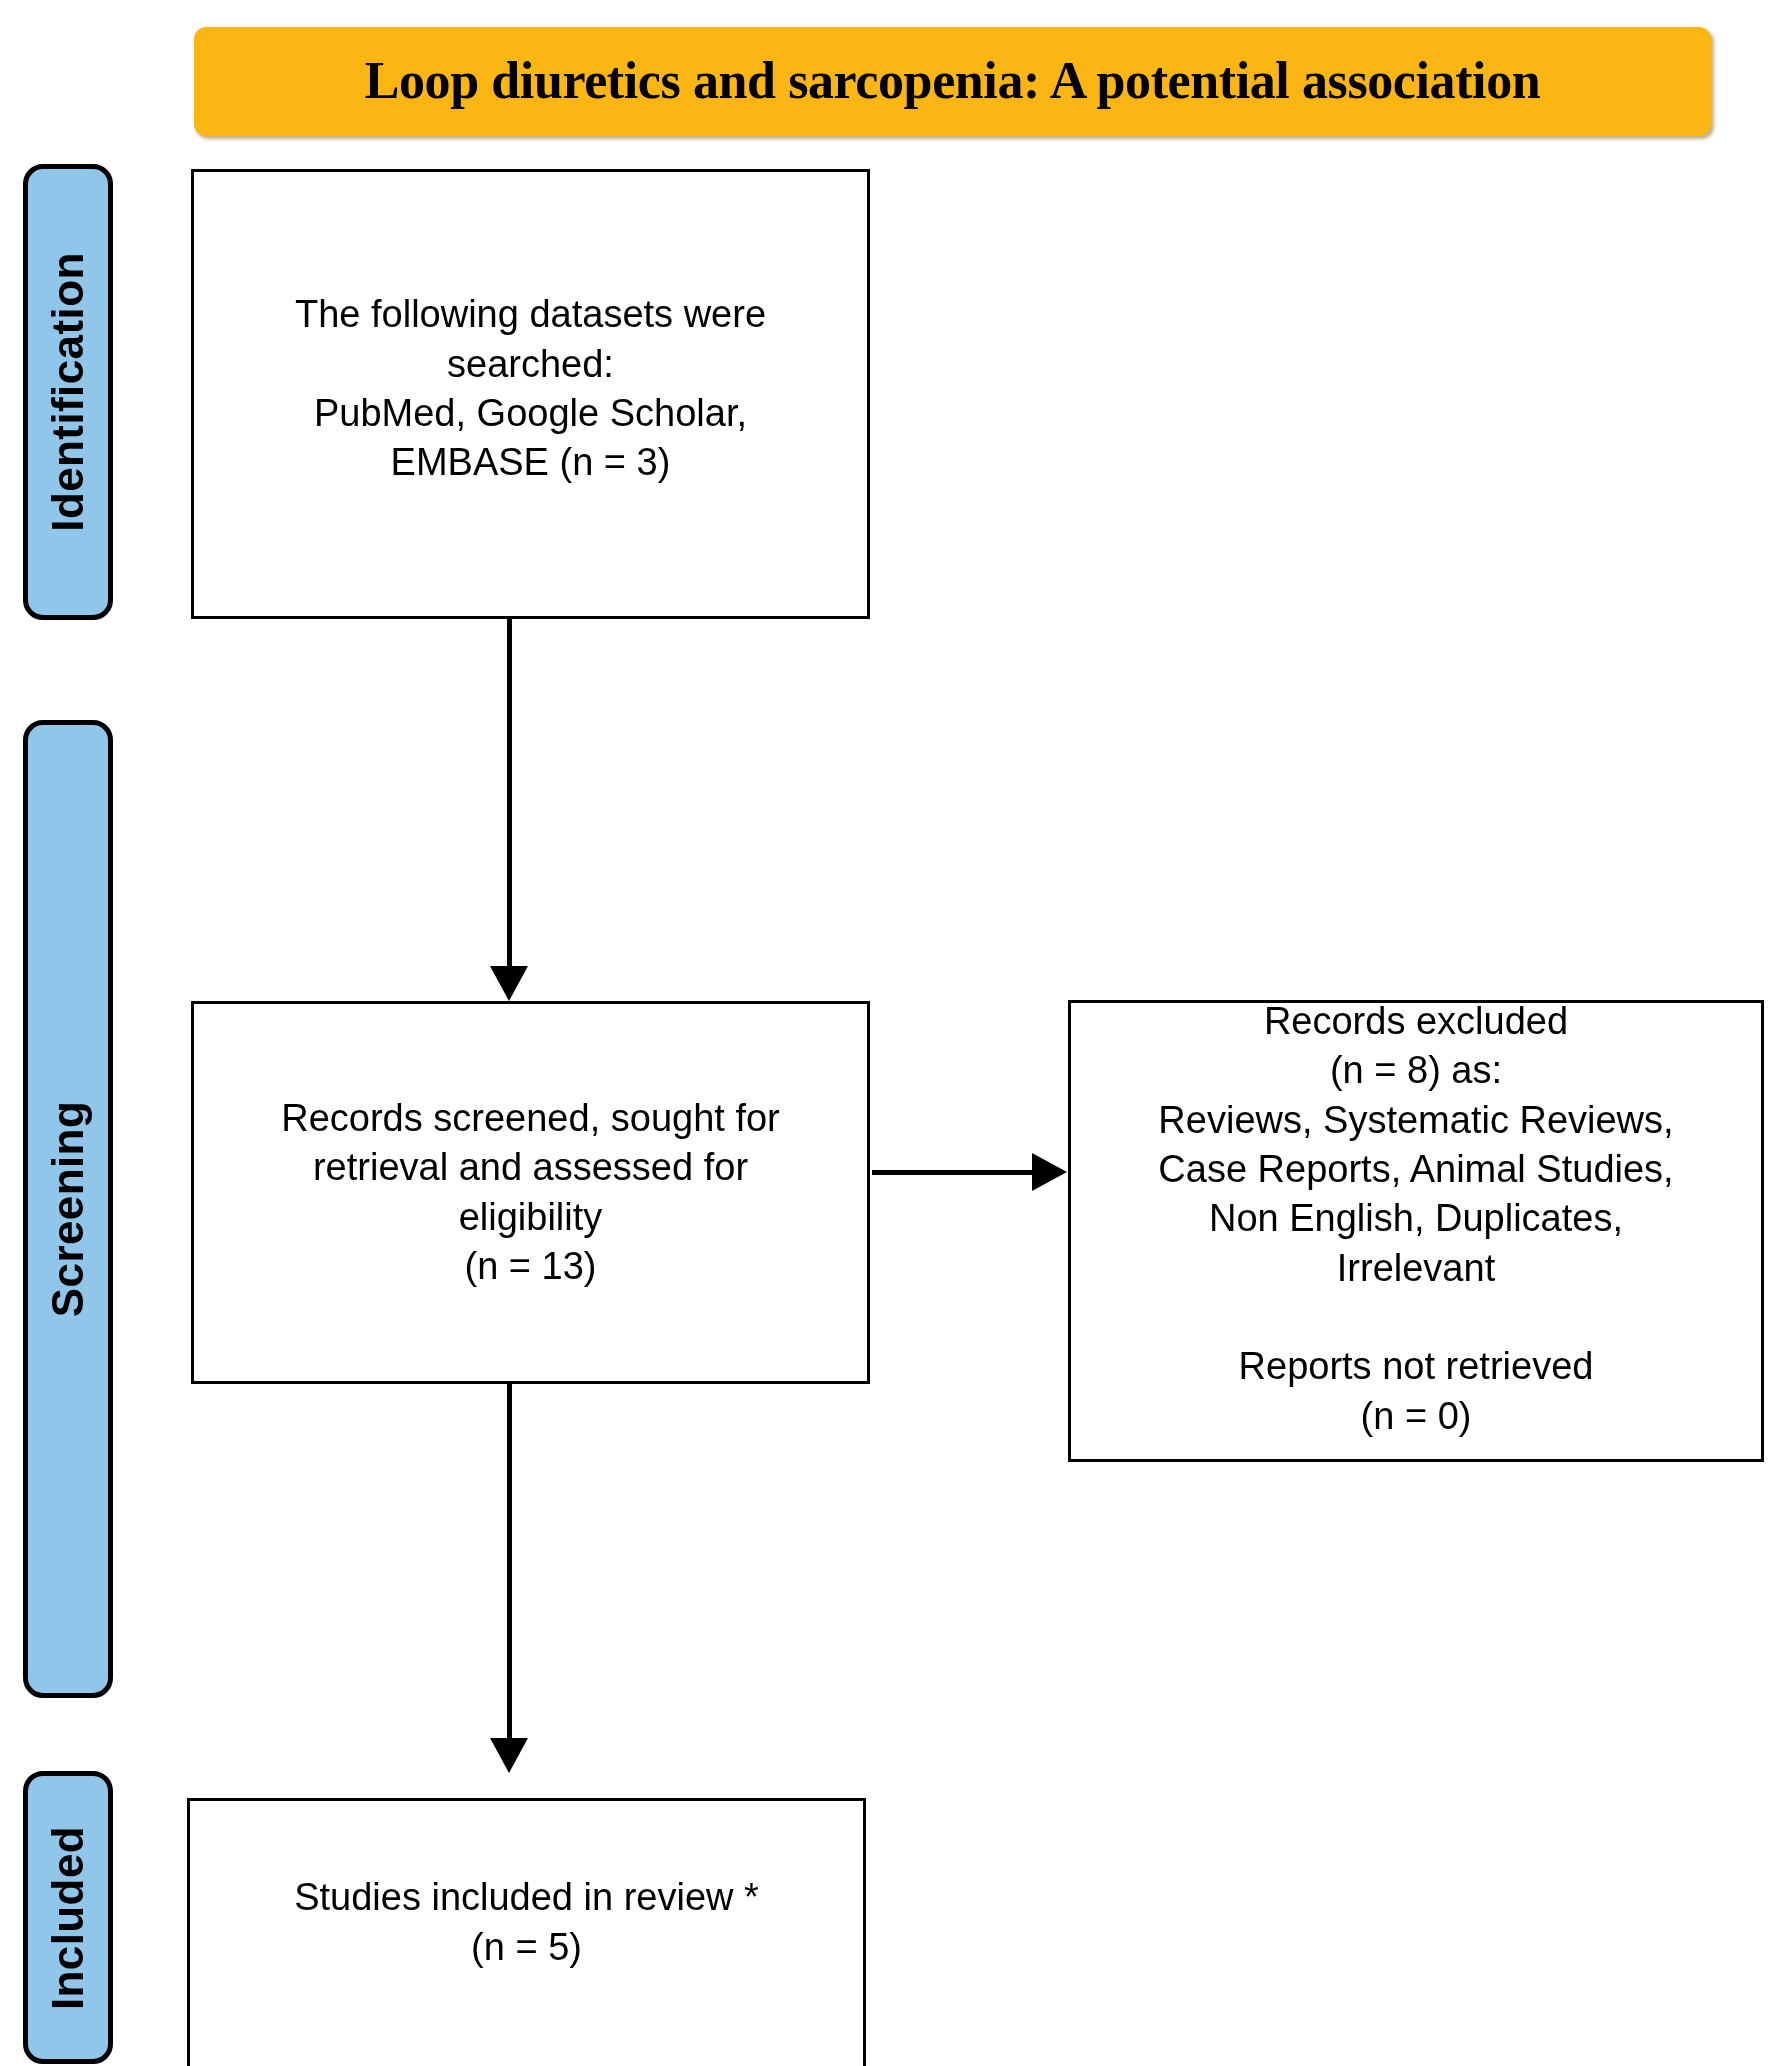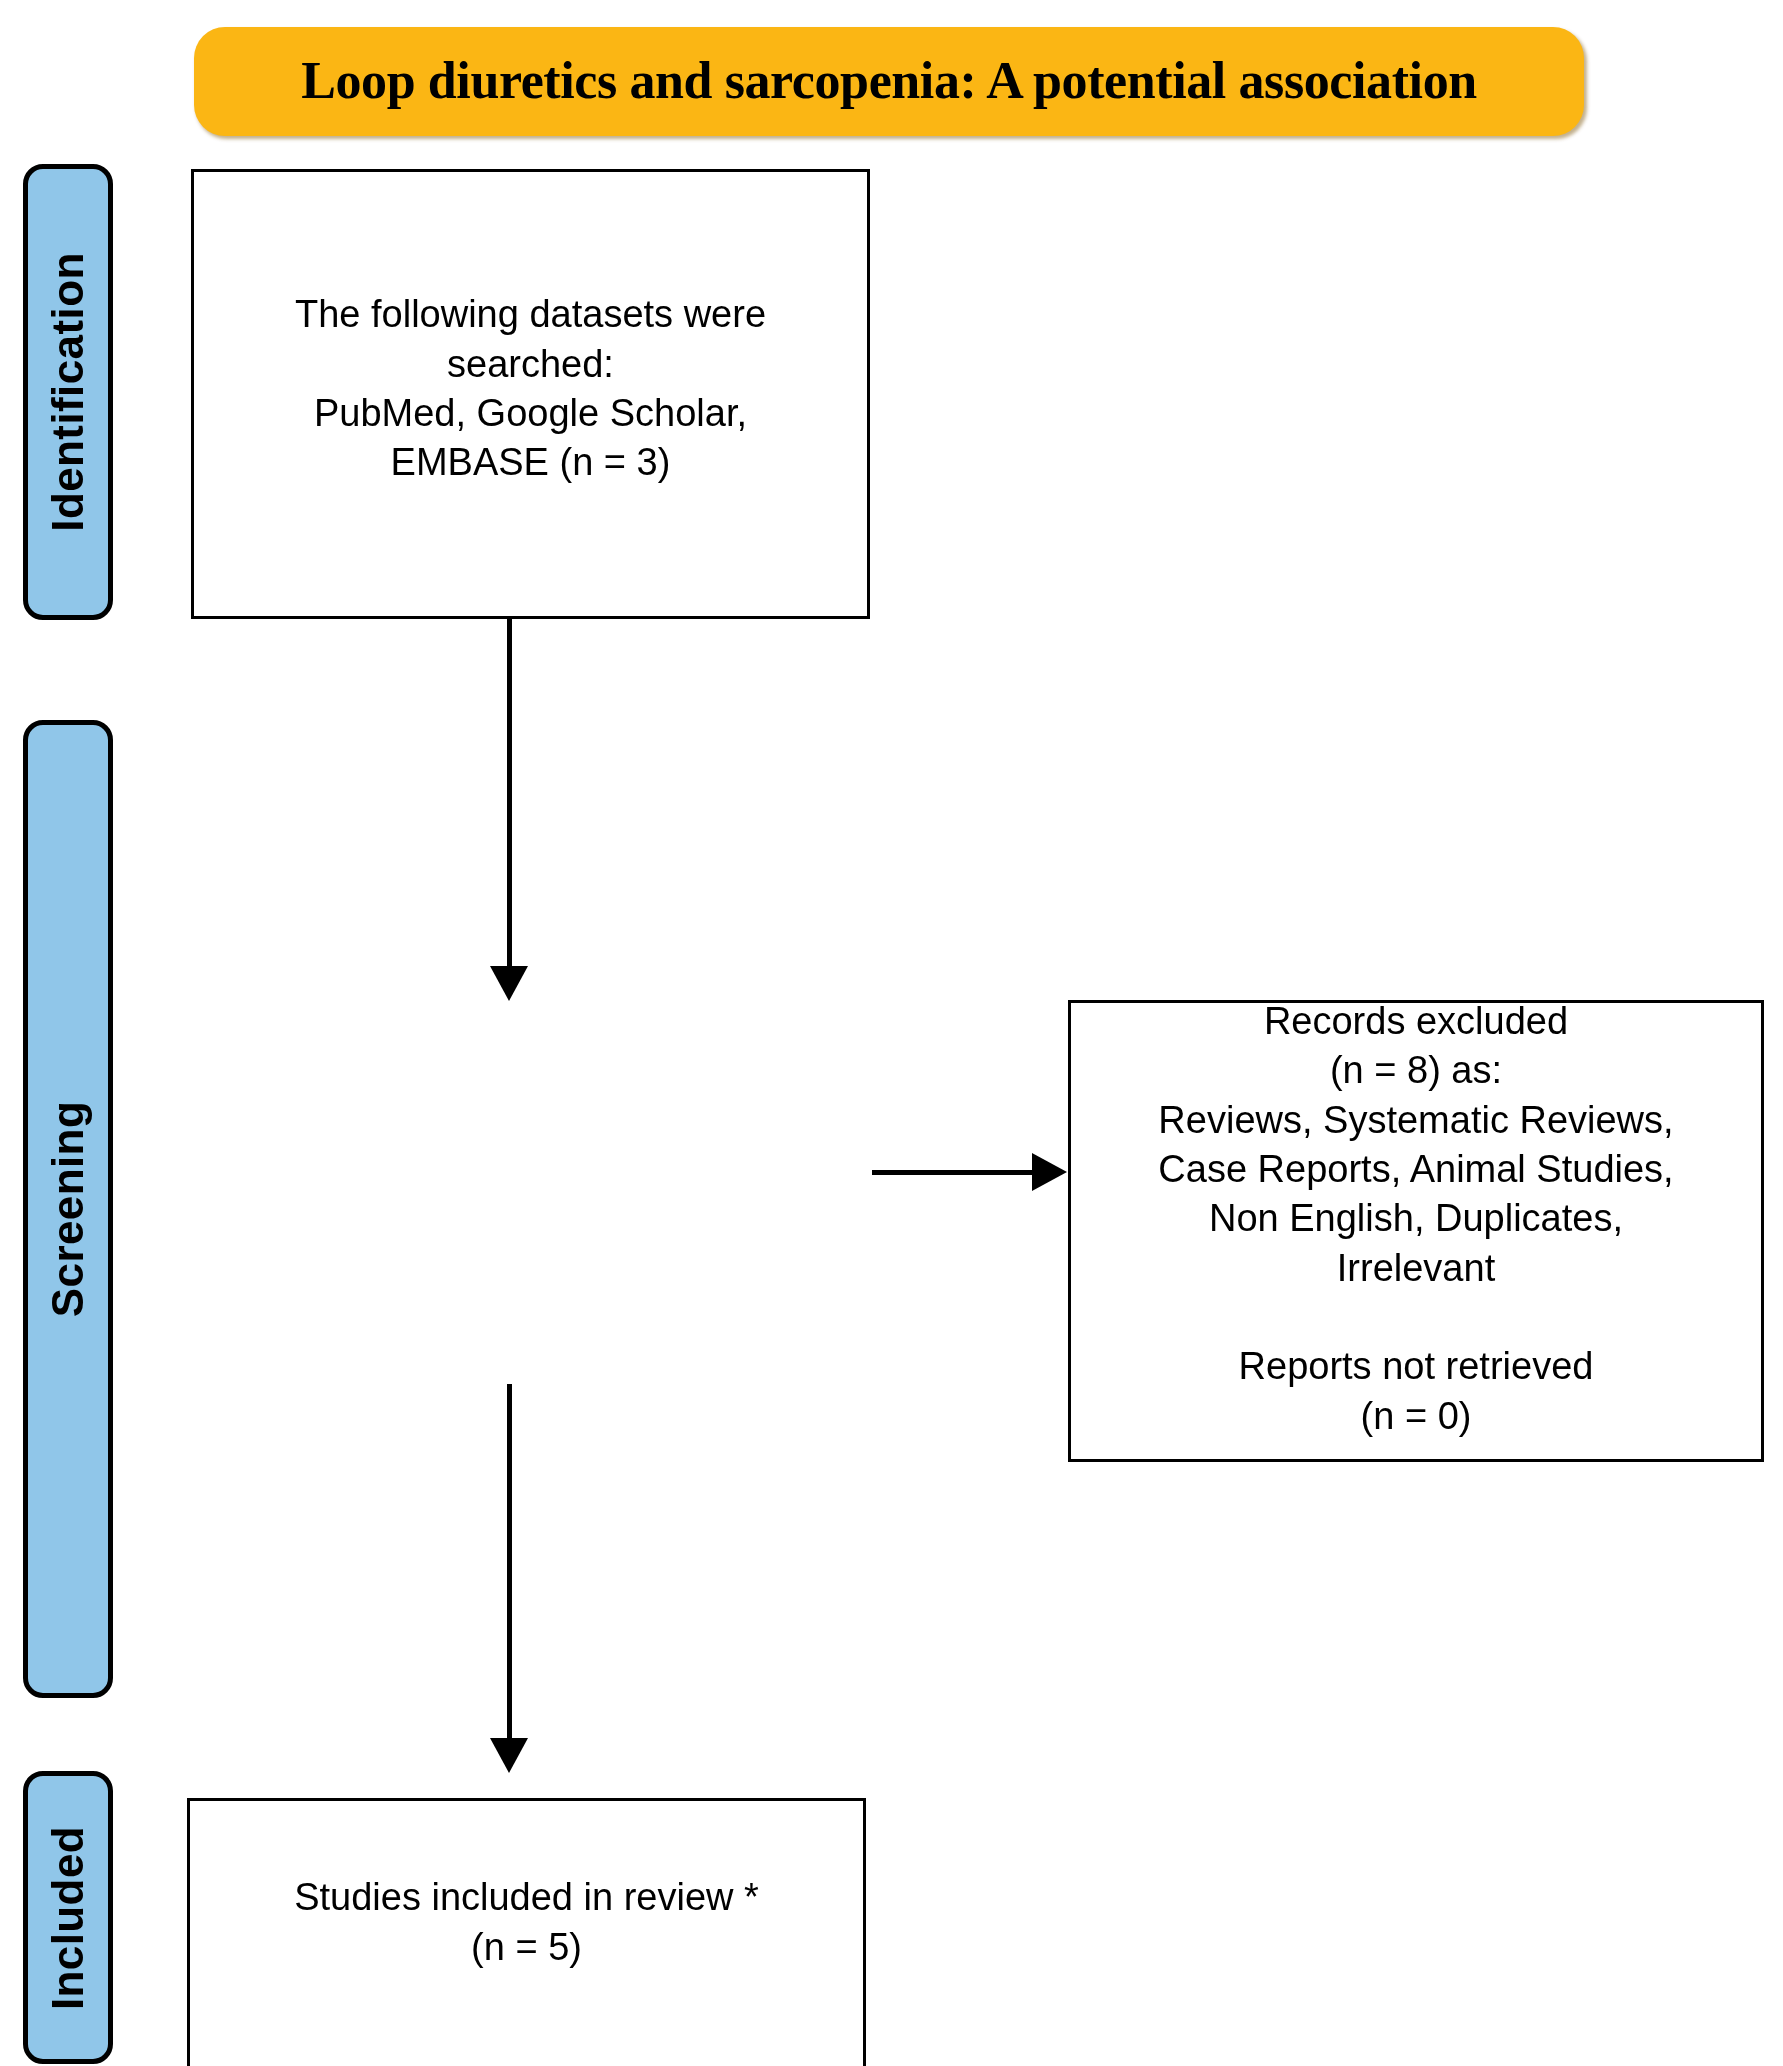--- a/index.html
+++ b/index.html
@@ -18,24 +18,24 @@
     height: 2066px;
     background: #ffffff;
     overflow: hidden;
   }
 
   
   .title-banner {
     position: absolute;
     left: 194px;
     top: 27px;
-    width: 1390px;
+    width: 1517px;
     height: 109px;
     background: #FBB614;
-    border-radius: 31px;
+    border-radius: 12px;
     box-shadow: 2.3px 3px 3.8px rgba(120, 80, 0, 0.45);
     display: flex;
     align-items: center;
     justify-content: center;
   }
   .title-text {
     font-family: "Liberation Serif", serif;
     font-weight: bold;
     font-size: 52px;
     color: #000000;
@@ -178,20 +178,26 @@
 searched:
 PubMed, Google Scholar,
 EMBASE (n = 3)</div>
   </div>
 
   <div class="arrow" id="arrow-id-to-screening">
     <div class="arrow-line-v"></div>
     <div class="arrow-head-down"></div>
   </div>
 
+  <div class="flow-box" id="box-screening">
+    <div class="box-text">Records screened, sought for
+retrieval and assessed for
+eligibility
+(n = 13)</div>
+  </div>
 
   <div class="arrow" id="arrow-screening-to-excluded">
     <div class="arrow-line-h"></div>
     <div class="arrow-head-right"></div>
   </div>
 
   <div class="flow-box" id="box-excluded">
     <div class="box-text">Records excluded
 (n = 8) as:
 Reviews, Systematic Reviews,

